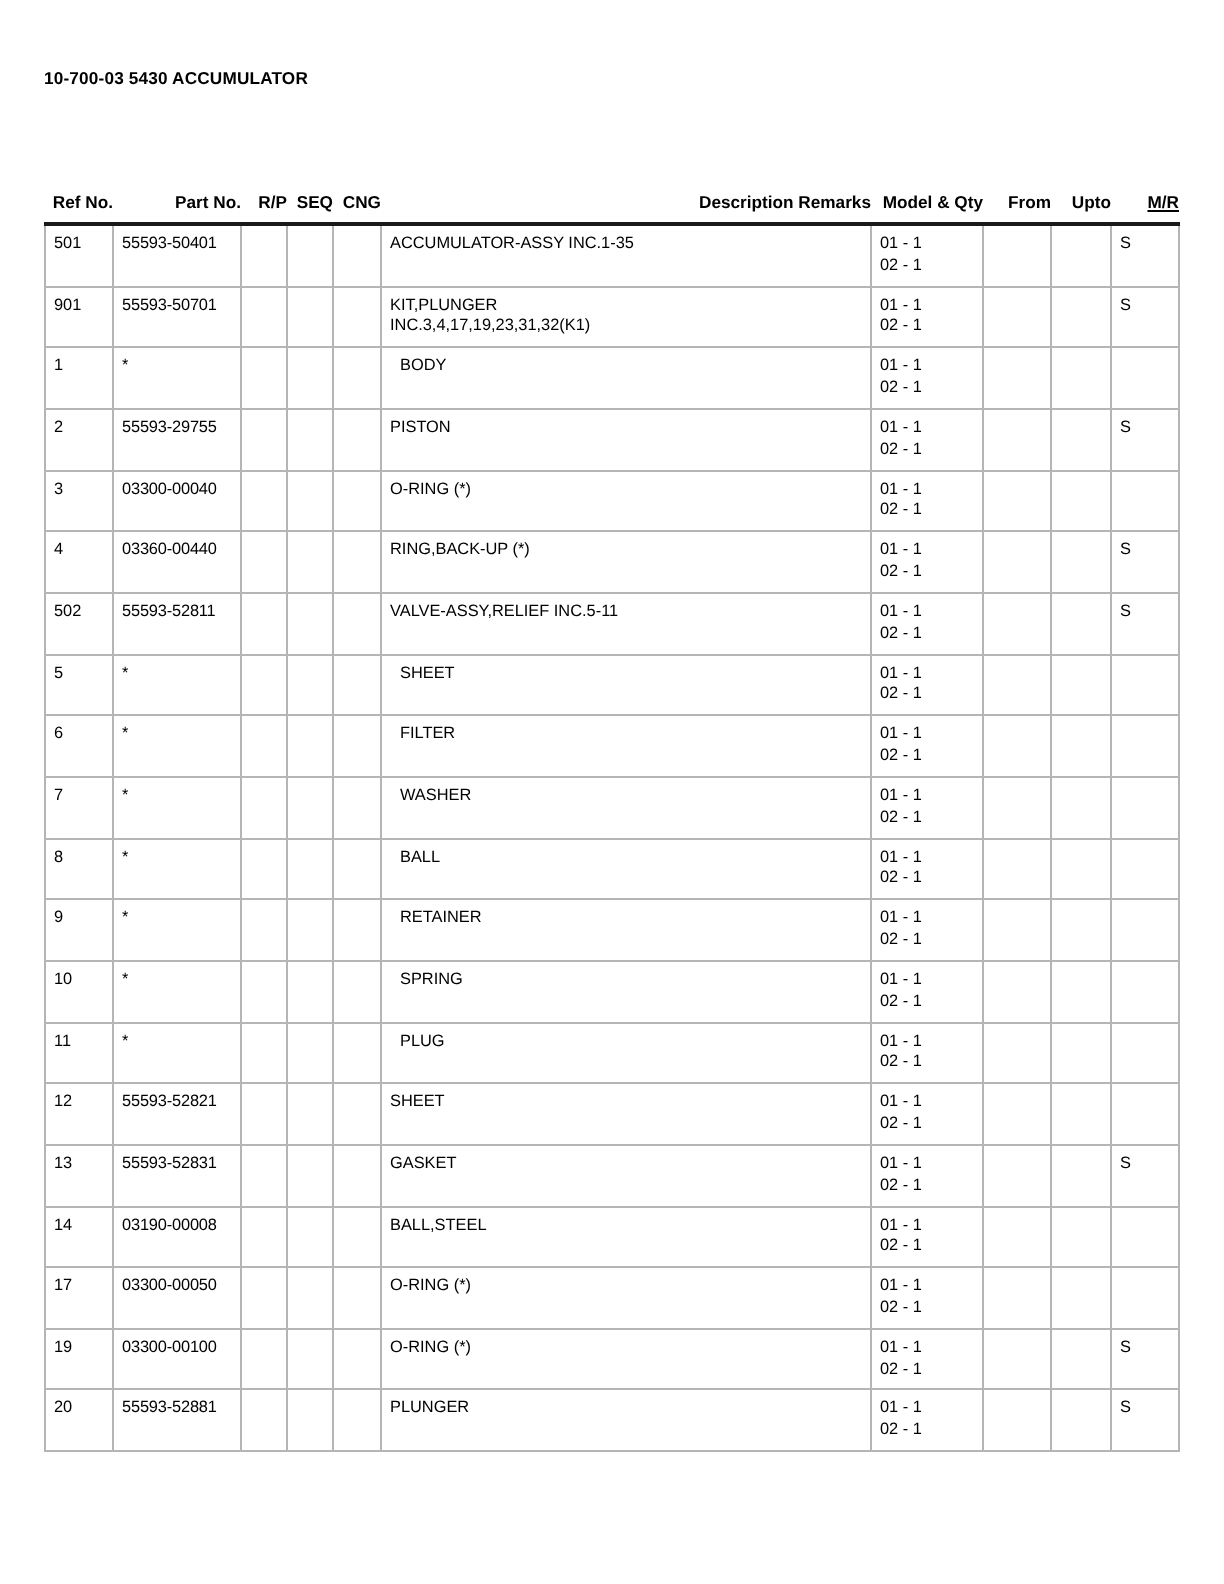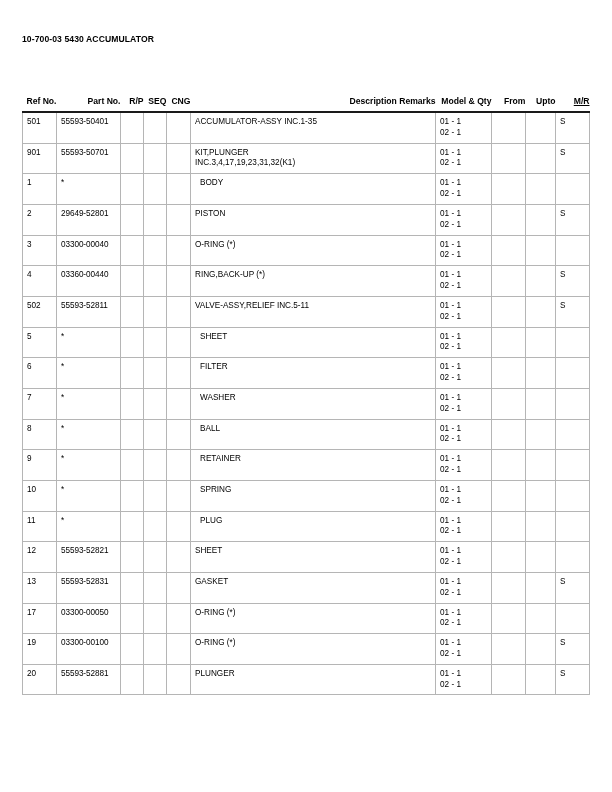--- a/index.html
+++ b/index.html
@@ -186,21 +186,21 @@
             <td class="model">
               <span class="line">01 - 1</span>
               <span class="line">02 - 1</span>
             </td>
             <td class="from"></td>
             <td class="upto"></td>
             <td class="mr"></td>
           </tr>
           <tr>
             <td class="ref">2</td>
-            <td class="part">29649-52801</td>
+            <td class="part">55593-29755</td>
             <td class="rp"></td>
             <td class="seq"></td>
             <td class="cng"></td>
             <td class="desc">
               <span class="line">PISTON</span>
             </td>
             <td class="model">
               <span class="line">01 - 1</span>
               <span class="line">02 - 1</span>
             </td>
@@ -404,20 +404,37 @@
             <td class="desc">
               <span class="line">GASKET</span>
             </td>
             <td class="model">
               <span class="line">01 - 1</span>
               <span class="line">02 - 1</span>
             </td>
             <td class="from"></td>
             <td class="upto"></td>
             <td class="mr">S</td>
+          </tr>
+          <tr>
+            <td class="ref">14</td>
+            <td class="part">03190-00008</td>
+            <td class="rp"></td>
+            <td class="seq"></td>
+            <td class="cng"></td>
+            <td class="desc">
+              <span class="line">BALL,STEEL</span>
+            </td>
+            <td class="model">
+              <span class="line">01 - 1</span>
+              <span class="line">02 - 1</span>
+            </td>
+            <td class="from"></td>
+            <td class="upto"></td>
+            <td class="mr"></td>
           </tr>
           <tr>
             <td class="ref">17</td>
             <td class="part">03300-00050</td>
             <td class="rp"></td>
             <td class="seq"></td>
             <td class="cng"></td>
             <td class="desc">
               <span class="line">O-RING (*)</span>
             </td>

